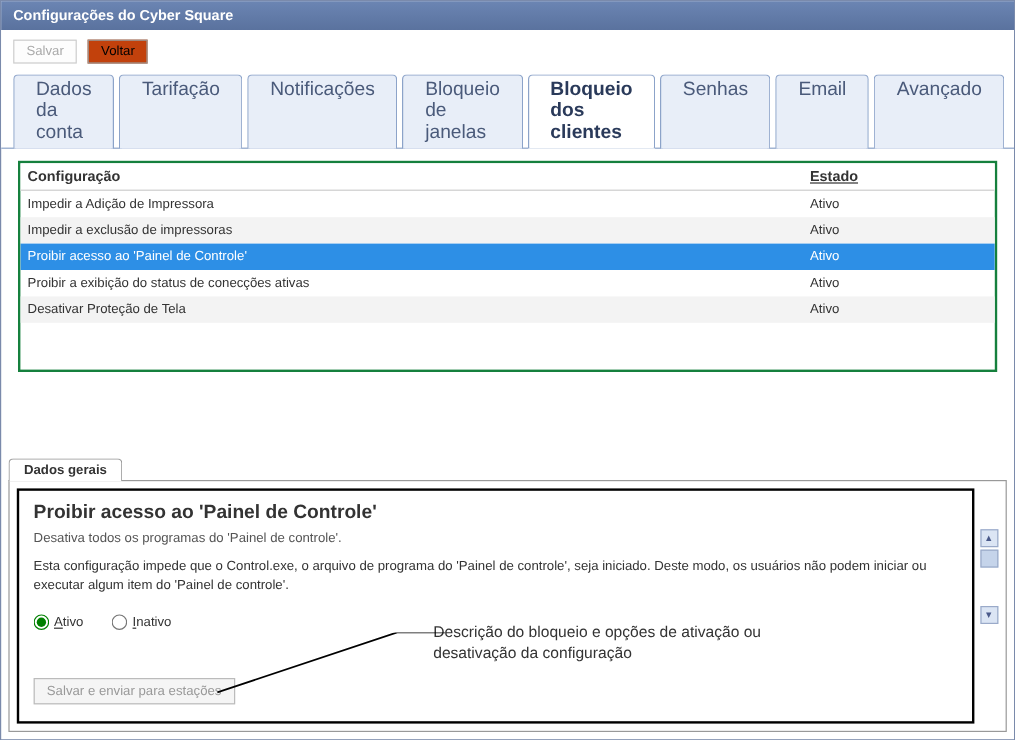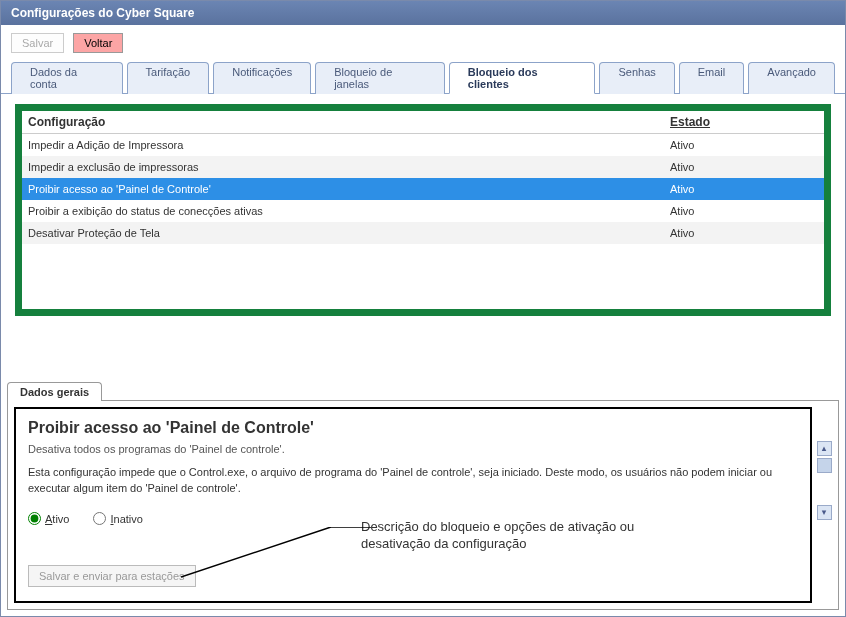--- a/index.html
+++ b/index.html
@@ -29,40 +29,40 @@
   line-height: 16px;
 }
 .toolbar {
   padding: 8px 10px;
   background: #fff;
 }
 .btn {
   display: inline-block;
   padding: 3px 10px;
   border: 1px solid #999;
-  background: #fca5a5;
+  background: #c2410c;
   font-size: 11px;
   cursor: pointer;
   margin-right: 6px;
 }
 .btn.disabled { color: #aaa; border-color: #ccc; background: #fdfdfd; }
 .tabs {
   display: flex;
   gap: 4px;
   padding: 0 10px;
   border-bottom: 1px solid #8ca3c9;
   background: #fff;
 }
 .tab {
   border: 1px solid #8ca3c9;
   border-bottom: none;
   border-top-left-radius: 4px;
   border-top-right-radius: 4px;
   padding: 3px 18px;
-  font-size: 11px;
+  font-size: 16px;
   color: #4a5a7a;
   background: #e8eef8;
   cursor: pointer;
   position: relative;
   top: 1px;
 }
 .tab.active {
   background: #fff;
   font-weight: bold;
   color: #2a3a5a;
@@ -96,22 +96,22 @@
   left: 64px;
   top: 28px;
   width: 254px;
   height: 16px;
   pointer-events: none;
 }
 .content-top {
   padding: 10px 14px 0 14px;
 }
 .table-wrap {
-  border: 7px solid #15803d;
-  height: 212px;
+  border: 2px solid #15803d;
+  height: 176px;
   overflow: hidden;
 }
 .table-head {
   display: flex;
   background: #fff;
   border-bottom: 1px solid #ccc;
   font-weight: bold;
   font-size: 12px;
 }
 .th1 { flex: 1; padding: 4px 6px; }

